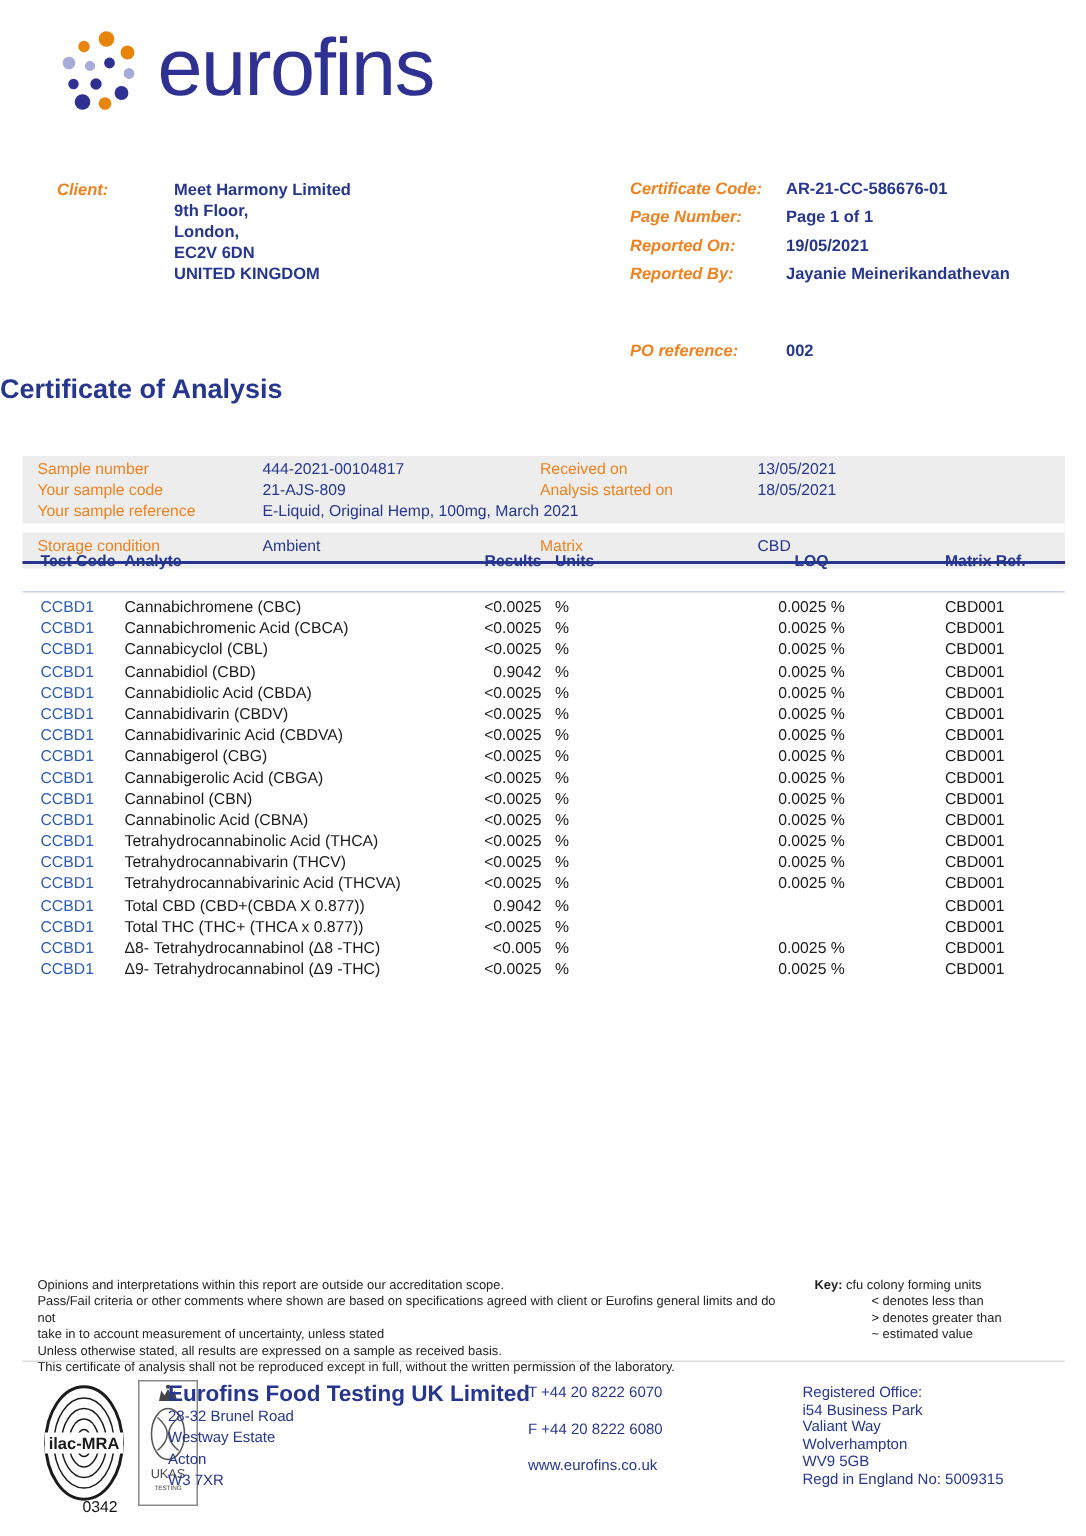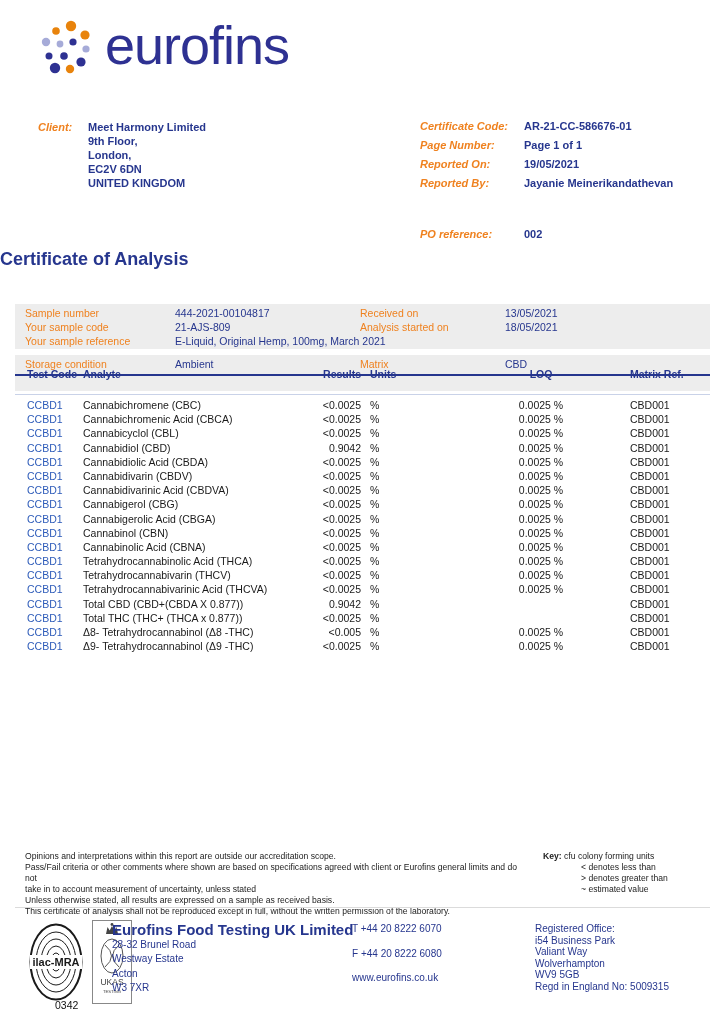--- a/index.html
+++ b/index.html
@@ -18,39 +18,39 @@
   }
   .bold{font-weight:bold}
 
   
   .logo{position:absolute;left:38px;top:18px;display:flex;gap:9px}
   .logo-text{font-size:54px;line-height:1;color:var(--logo-navy);font-weight:500;letter-spacing:-1px}
 
   
   .client{position:absolute;left:38px;top:120px;font-size:11px;line-height:14px}
   .client .olabel{position:absolute;left:0;top:0}
-  .client-lines{margin-left:50px;font-weight:bold;color:var(--navy)}
+  .client-lines{margin-left:78px;font-weight:bold;color:var(--navy)}
   .olabel{color:var(--orange);font-style:italic;font-weight:bold;font-size:11px}
 
   
   .meta{position:absolute;left:420px;top:120px;font-size:11px}
   .meta-row{height:19px;line-height:13px}
   .meta-row .olabel{display:inline-block;width:104px}
   .meta-val{font-weight:bold;color:var(--navy)}
   .po-row{position:absolute;left:420px;top:228px;font-size:11px;line-height:13px}
   .po-row .olabel{display:inline-block;width:104px}
 
   
   .title{position:absolute;left:0;top:249px;width:724px;text-align:left;
          font-size:18px;font-weight:bold;color:var(--navy)}
 
   
   .band{position:absolute;left:15px;width:695px;background:var(--band);padding-top:2px}
   .band1{top:304px;height:45px}
-  .band2{top:355px;height:36px}
+  .band2{top:355px;height:24px}
   .srow{position:relative;height:14px;font-size:10.5px;line-height:14px}
   .srow span{position:absolute;top:0;white-space:nowrap}
   .s-l1{left:10px;color:var(--orange)}
   .s-v1{left:160px;color:var(--navy)}
   .s-l2{left:345px;color:var(--orange)}
   .s-v2{left:490px;color:var(--navy)}
 
   
   .tbl-topline{position:absolute;left:15px;width:695px;top:374px;height:2px;background:var(--navy)}
   .tbl-header{position:absolute;left:15px;width:695px;top:368px;height:14px;

